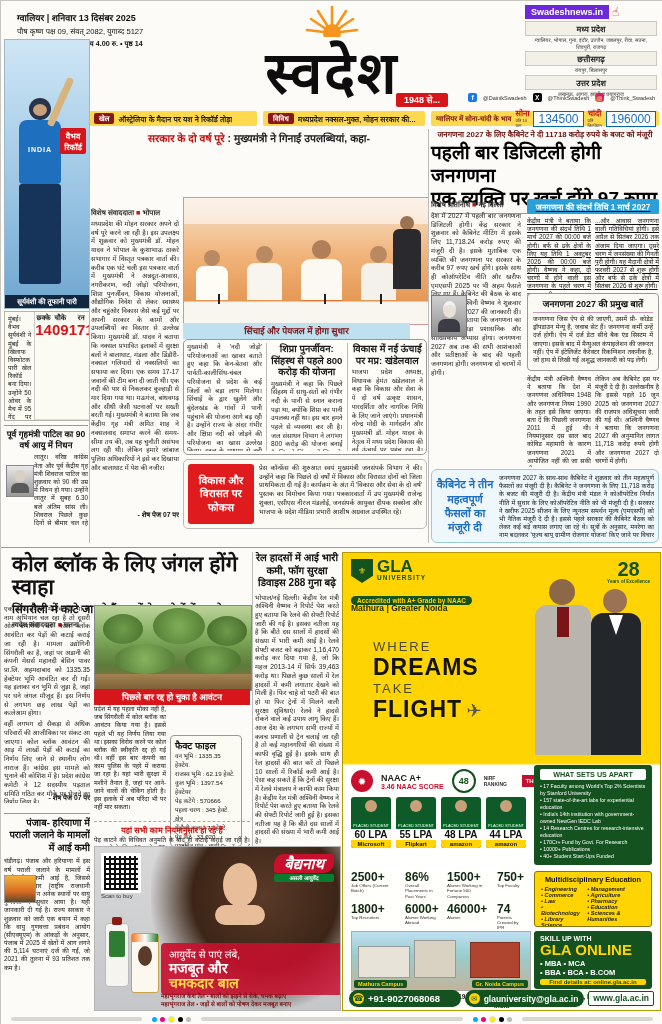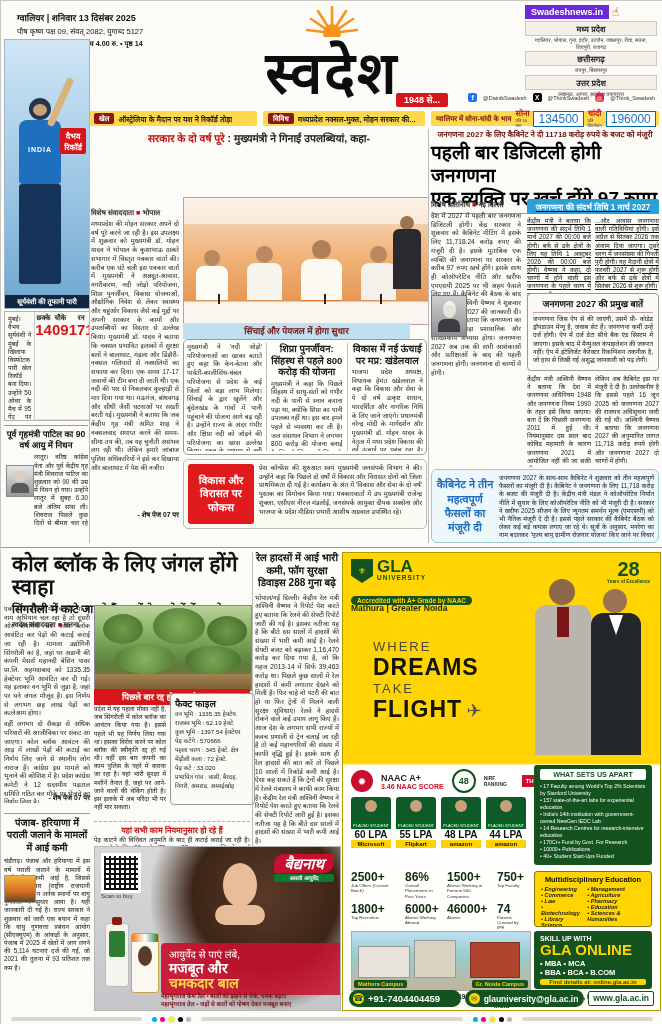--- a/index.html
+++ b/index.html
@@ -314,21 +314,21 @@
     <div class="abs" style="left:112px;top:10px;width:40px;height:30px;border-radius:50%;background:radial-gradient(circle,#6f9b4a,#3f6527);"></div>
     <div class="abs" style="left:20px;top:38px;width:60px;height:30px;border-radius:50%;background:radial-gradient(circle,#86b35e,#507933);"></div>
     <div class="abs" style="left:90px;top:40px;width:56px;height:28px;border-radius:50%;background:radial-gradient(circle,#79a653,#466e2b);"></div>
     <div class="abs" style="left:0;bottom:0;width:156px;height:16px;background:linear-gradient(180deg,#a3834f,#7c5f37);"></div>
   </div>
   <div class="abs red-capbar" style="left:93px;top:688px;width:156px;">पिछले बार रद्द हो चुका है आवंटन</div>
 
   <div class="abs clip" style="left:93px;top:704px;width:72px;height:112px;">
     <div class="tiny j">प्रदेश में यह पहला मौका नहीं है, जब सिंगरौली में कोल ब्लॉक का आवंटन किया गया है। इससे पहले भी यह निर्णय लिया गया था। इसका विरोध करने पर कोल ब्लॉक की स्वीकृति रद्द हो गई थी। वहीं इस बार कंपनी का काम पुलिस के पहरे में कराया जा रहा है। यहां भारी सुरक्षा में मशीनें तैनात हैं, जहां पर आने-जाने वालों की चेकिंग होती है। इस इलाके में अब परिंदा भी पर नहीं मार सकता।</div>
   </div>
-  <div class="abs key-box clip" style="left:169px;top:692px;width:85px;height:112px;padding:3px 4px;box-sizing:border-box;">
+  <div class="abs key-box clip" style="left:169px;top:734px;width:72px;height:112px;padding:3px 4px;box-sizing:border-box;">
     <div style="font-size:9.5px;font-weight:800;">फैक्ट फाइल</div>
     <div class="fact-line">वन भूमि : 1335.35 हेक्टेय.</div>
     <div class="fact-line">राजस्व भूमि : 62.19 हेक्टे.</div>
     <div class="fact-line">कुल भूमि : 1397.54 हेक्टेयर</div>
     <div class="fact-line">पेड़ कटेंगे : 570666</div>
     <div class="fact-line">पहला चरण : 345 हेक्टे. क्षेत्र</div>
     <div class="fact-line">मेंढ़ौली कला : 72 हेक्टे.</div>
     <div class="fact-line">पेड़ कटे : 33,020</div>
     <div class="fact-line">प्रभावित गांव : बासी, बैरदह, निगरी, अमराड, अमरईखोह</div>
   </div>
@@ -340,21 +340,21 @@
     <div style="font-size:6.4px;font-weight:bold;text-align:right;">- दिलीप अहिरवार, राज्य मंत्री वन</div>
   </div>
 
   <div class="abs clip" style="left:254px;top:551px;width:84px;height:455px;">
     <div class="center" style="font-size:10px;font-weight:800;line-height:1.25;">रेल हादसों में आई भारी कमी, फॉग सुरक्षा डिवाइस 288 गुना बढ़े</div>
     <div class="body-txt j" style="margin-top:4px;height:404px;overflow:hidden;">भोपाल/नई दिल्ली। केंद्रीय रेल मंत्री अश्विनी वैष्णव ने रिपोर्ट पेश करते हुए बताया कि रेलवे की सेफ्टी रिपोर्ट जारी की गई है। इसका नतीजा यह है कि बीते दस सालों में हादसों की संख्या में भारी कमी आई है। रेलवे सेफ्टी बजट को बढ़ाकर 1,16,470 करोड़ कर दिया गया है, जो कि महज 2013-14 में सिर्फ 39,463 करोड़ था। पिछले कुछ सालों में रेल हादसों में कमी लगातार देखने को मिली है। फिर चाहे वो पटरी की बात हो या फिर ट्रेनों में मिलने वाली सुरक्षा सुविधाएं। रेलवे ने हादसे रोकने वाले कई उपाय लागू किए हैं। आज देश के लगभग सभी राज्यों में कवच प्रणाली से ट्रेन चलाई जा रही है तो कई महानगरियों की संख्या में काफी वृद्धि हुई है। इसके साथ ही रेल हादसों की बात करें तो पिछले 10 सालों में रिकॉर्ड कमी आई है। ऐसा कह सकते हैं कि ट्रेनों की सुरक्षा में रेलवे मंत्रालय ने काफी काम किया है। केंद्रीय रेल मंत्री अश्विनी वैष्णव ने रिपोर्ट पेश करते हुए बताया कि रेलवे की सेफ्टी रिपोर्ट जारी हुई है। इसका नतीजा यह है कि बीते दस सालों में हादसों की संख्या में भारी कमी आई है।</div>
   </div>
   <div class="abs vline" style="left:251px;top:551px;height:455px;"></div>
 
   <div class="abs clip" style="left:3px;top:812px;width:86px;height:196px;">
-    <div class="center" style="font-size:9.6px;font-weight:800;line-height:1.3;border-top:1px solid #999;padding-top:3px;">पंजाब- हरियाणा में पराली जलाने के मामलों में आई कमी</div>
+    <div class="center" style="font-size:9.6px;font-weight:800;line-height:1.3;border-top:1px solid #999;padding-top:3px;text-align:right;">पंजाब- हरियाणा में पराली जलाने के मामलों में आई कमी</div>
     <div class="abs" style="left:0;top:62px;width:30px;height:26px;background:linear-gradient(180deg,#f2b13a 0%,#d96b22 60%,#5b4a2e 100%);border:1px solid #999;"></div>
     <div class="tiny j" style="margin-top:3px;height:130px;padding-left:0;">चंडीगढ़। पंजाब और हरियाणा में इस वर्ष पराली जलाने के मामलों में उल्लेखनीय कमी आई है, जिससे दिल्ली-एनसीआर (राष्ट्रीय राजधानी क्षेत्र) में असमान अनेक स्थानों पर वायु गुणवत्ता में सुधार आया है। यही जानकारी दी गई है। राज्य सरकार ने शुक्रवार को जारी एक बयान में कहा कि वायु गुणवत्ता प्रबंधन आयोग (सीएक्यूएम) के आंकड़ों के अनुसार, पंजाब में 2025 में खेतों में आग लगने की 5,114 घटनाएं दर्ज की गईं, जो 2021 की तुलना में 93 प्रतिशत तक कम है।</div>
   </div>
 
   <div class="abs baid clip" style="left:93px;top:845px;width:245px;height:163px;">
     <div class="abs" style="left:56px;top:0;width:190px;height:163px;background:radial-gradient(ellipse at 60% 30%,#5a3a28 0%,#3c2517 45%,transparent 72%);"></div>
     <div class="abs" style="left:128px;top:16px;width:34px;height:44px;border-radius:50%;background:#e8bd9a;"></div>
     <div class="abs" style="left:120px;top:58px;width:50px;height:20px;border-radius:10px;background:#e8bd9a;"></div>
     <div class="abs qr" style="left:6px;top:6px;width:34px;height:34px;"></div>
     <div class="abs" style="left:6px;top:46px;font-size:6px;color:#333;">Scan to buy</div>
@@ -549,21 +549,21 @@
     </div>
 
     <div class="abs addr" style="left:6px;top:440px;width:305px;">
       <div>Mathura Campus : 17km Stone, NH-19, Mathura-Delhi Road, P.O. Chaumuhan, Mathura-281406 (U.P.) India</div>
       <div>Gr. Noida Campus : 15 A, Knowledge Park - II, Greater Noida - 201310 (U.P.) INDIA</div>
     </div>
 
     <div class="abs" style="left:6px;bottom:3px;width:305px;height:17px;display:flex;align-items:center;gap:4px;">
       <div style="flex:1.3;background:#14521f;border-radius:9px;display:flex;align-items:center;gap:4px;padding:1px 4px;height:15px;">
         <span style="width:11px;height:11px;border-radius:50%;background:#ffd400;color:#14521f;font-size:8px;display:inline-flex;align-items:center;justify-content:center;">☎</span>
-        <span style="color:#fff;font-weight:800;font-size:9.5px;">+91-7404404459</span>
+        <span style="color:#fff;font-weight:800;font-size:9.5px;">+91-9027068068</span>
       </div>
       <div style="flex:1.4;background:#14521f;border-radius:9px;display:flex;align-items:center;gap:4px;padding:1px 4px;height:15px;">
         <span style="width:11px;height:11px;border-radius:50%;background:#ffd400;color:#14521f;font-size:7px;display:inline-flex;align-items:center;justify-content:center;">✉</span>
         <span style="color:#fff;font-weight:800;font-size:8.5px;">glauniversity@gla.ac.in</span>
       </div>
       <div style="flex:.8;background:#fff;border:1px solid #14521f;border-radius:2px;text-align:center;font-size:8.5px;font-weight:800;color:#14521f;height:13px;line-height:13px;">www.gla.ac.in</div>
     </div>
   </div>
 
   <div class="abs" style="left:0;bottom:2px;width:662px;height:8px;display:flex;align-items:center;gap:10px;padding:0 10px;box-sizing:border-box;">

